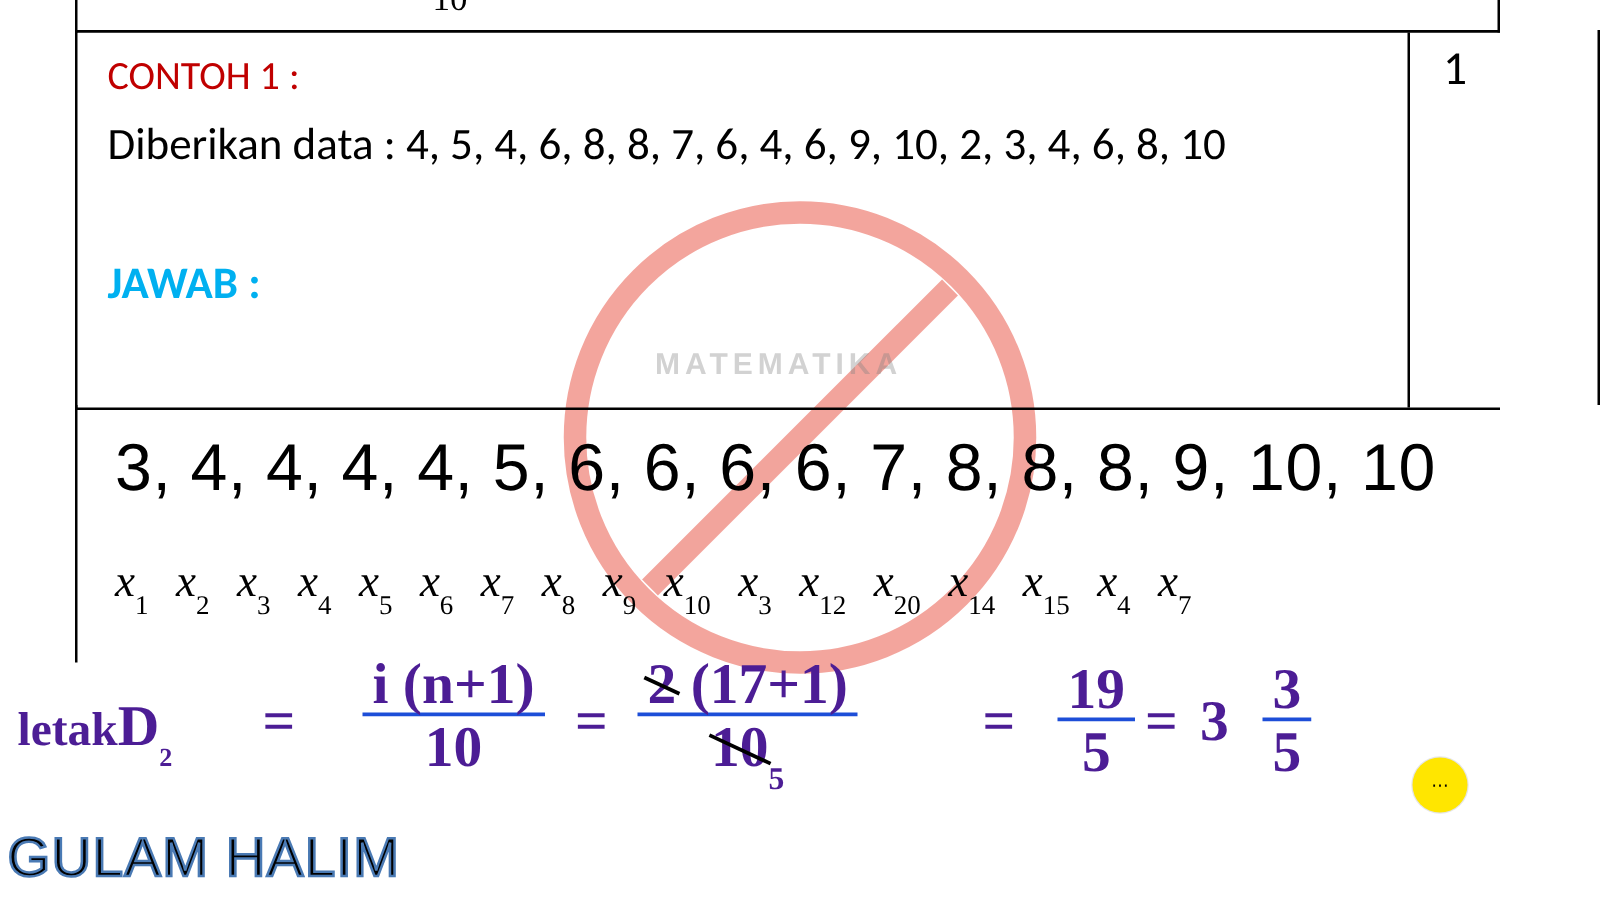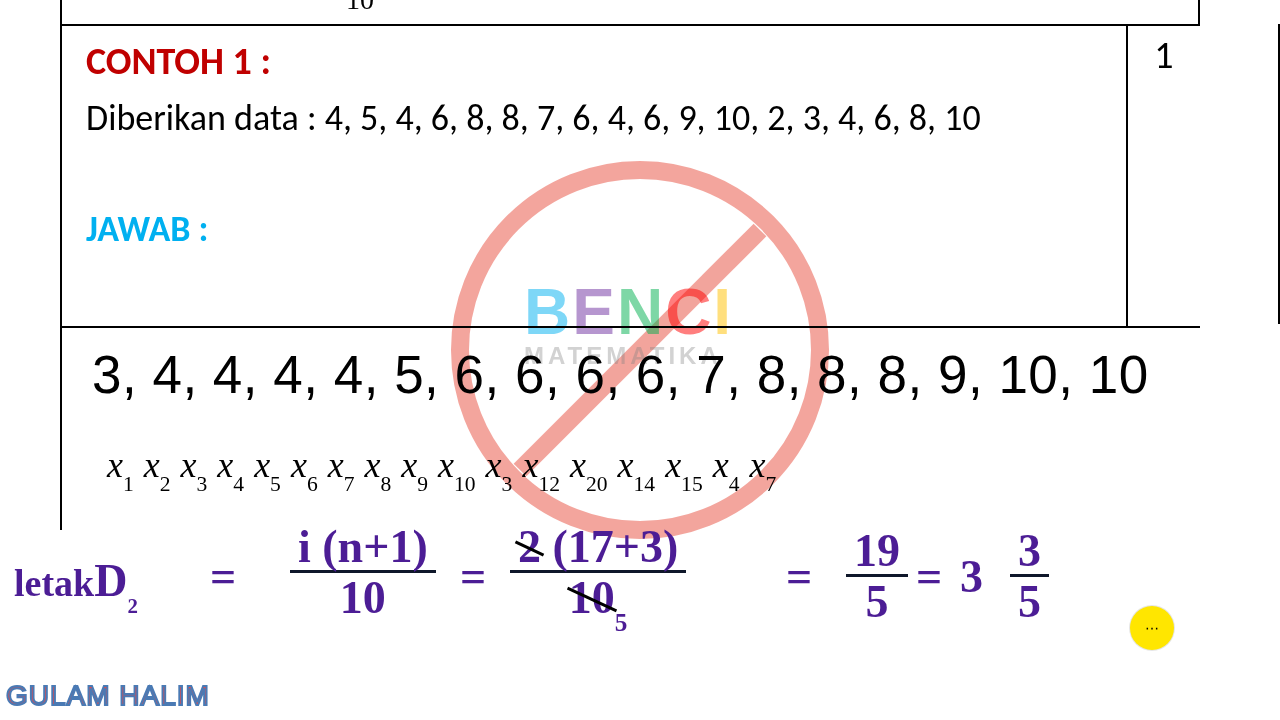--- a/index.html
+++ b/index.html
@@ -66,21 +66,21 @@
     border-right: 2px solid #000;
   }
   .below-border {
     position: absolute;
     left: 60px;
     top: 324px;
     width: 2px;
     height: 206px;
     background: #000;
   }
-  .contoh { color: #c00000; font-weight: bold; font-size: 38px; }
+  .contoh { color: #c00000; font-weight: normal; font-size: 32px; }
   .jawab { color: #00b0f0; font-weight: bold; }
   .sub { font-size: 0.7em; vertical-align: sub; }
 
   .watermark {
     position: absolute;
     left: 440px;
     top: 150px;
     width: 400px;
     height: 400px;
     pointer-events: none;
@@ -109,52 +109,51 @@
     letter-spacing: 0.5px;
   }
   .xlabels {
     position: absolute;
     left: 92px;
     top: 444px;
     font-family: 'Times New Roman', serif;
     font-style: italic;
     font-size: 36px;
     display: flex;
-    gap: 10px;
-    margin-left: 15px;
+    gap: 22px;
   }
   .xlabels span sub { font-size: 0.6em; font-style: normal; vertical-align: sub; position: relative; top: 6px; }
 
   .handwrite {
     position: absolute;
     left: 10px;
     top: 522px;
     right: 120px;
     height: 140px;
     font-family: 'Comic Sans MS', cursive;
     font-size: 46px;
     font-weight: bold;
     color: #4c1d95;
   }
   .hw-item { position: absolute; }
   .frac { display:inline-block; text-align:center; vertical-align:middle; }
-  .frac .n { display:block; border-bottom:3px solid #0f172a; padding:0 8px; line-height:1; }
+  .frac .n { display:block; border-bottom:3px solid #1d4ed8; padding:0 8px; line-height:1; }
   .frac .d { display:block; padding:0 8px; line-height:1.1; }
   .strike { position: relative; }
   .strike::after { content:""; position:absolute; left:-4px; right:-4px; top:50%; height:3px; background:#000; transform:rotate(25deg); }
   .mini-sub { font-size:0.55em; vertical-align:sub; position:relative; top:8px; }
   .hw-letak { font-size:38px; font-weight:bold; }
 
   .author {
     position: absolute;
     left: 6px;
     bottom: 8px;
     font-family: Impact, Arial, sans-serif;
-    font-size: 28px;
-    color: #ef4444;
+    font-size: 44px;
+    color: #000000;
     -webkit-text-stroke: 2px #4a7ab4;
     letter-spacing: 1px;
   }
   .cursor-dot {
     position: absolute;
     right: 106px;
     bottom: 70px;
     width: 44px;
     height: 44px;
     background: #ffe600;
@@ -172,23 +171,20 @@
   <div class="top-cut">
     <span class="ten">10</span>
   </div>
 
   <div class="watermark">
     <svg viewBox="0 0 400 400">
       <circle cx="200" cy="200" r="180" fill="none" stroke="#e74c3c" stroke-width="18" opacity="0.5"></circle>
       <line x1="80" y1="320" x2="320" y2="80" stroke="#e74c3c" stroke-width="18" opacity="0.5"></line>
     </svg>
     <div class="wm-text">
-      <div class="l1">
-        <span class="c1">B</span><span class="c2">E</span><span class="c3">N</span><span class="c4">C</span><span class="c5">I</span>
-      </div>
       <div class="l2">MATEMATIKA</div>
     </div>
   </div>
 
   <div class="row">
     <div class="cell-main">
       <span class="contoh">CONTOH 1 :</span><br>
       <span>Diberikan data :</span>
       <span>4, 5, 4, 6, 8, 8, 7, 6, 4, 6, 9, 10, 2, 3, 4, 6, 8, 10</span><br>
       <br>
@@ -225,21 +221,21 @@
     <span class="hw-item hw-letak" style="left:4px; top:32px;">
       <span>letak</span><span style="font-size:46px">D</span><span class="mini-sub">2</span>
     </span>
     <span class="hw-item" style="left:200px; top:28px;">=</span>
     <span class="hw-item frac" style="left:280px; top:2px;">
       <span class="n">i (n+1)</span>
       <span class="d">10</span>
     </span>
     <span class="hw-item" style="left:450px; top:28px;">=</span>
     <span class="hw-item frac" style="left:500px; top:2px;">
-      <span class="n"><span class="strike">2</span><span> (17+3)</span></span>
+      <span class="n"><span class="strike">2</span><span> (17+1)</span></span>
       <span class="d"><span class="strike">10</span><span class="mini-sub">5</span></span>
     </span>
     <span class="hw-item" style="left:776px; top:28px;">=</span>
     <span class="hw-item frac" style="left:836px; top:6px;">
       <span class="n">19</span>
       <span class="d">5</span>
     </span>
     <span class="hw-item" style="left:906px; top:28px;">=</span>
     <span class="hw-item" style="left:950px; top:28px;">3</span>
     <span class="hw-item frac" style="left:1000px; top:6px;">

